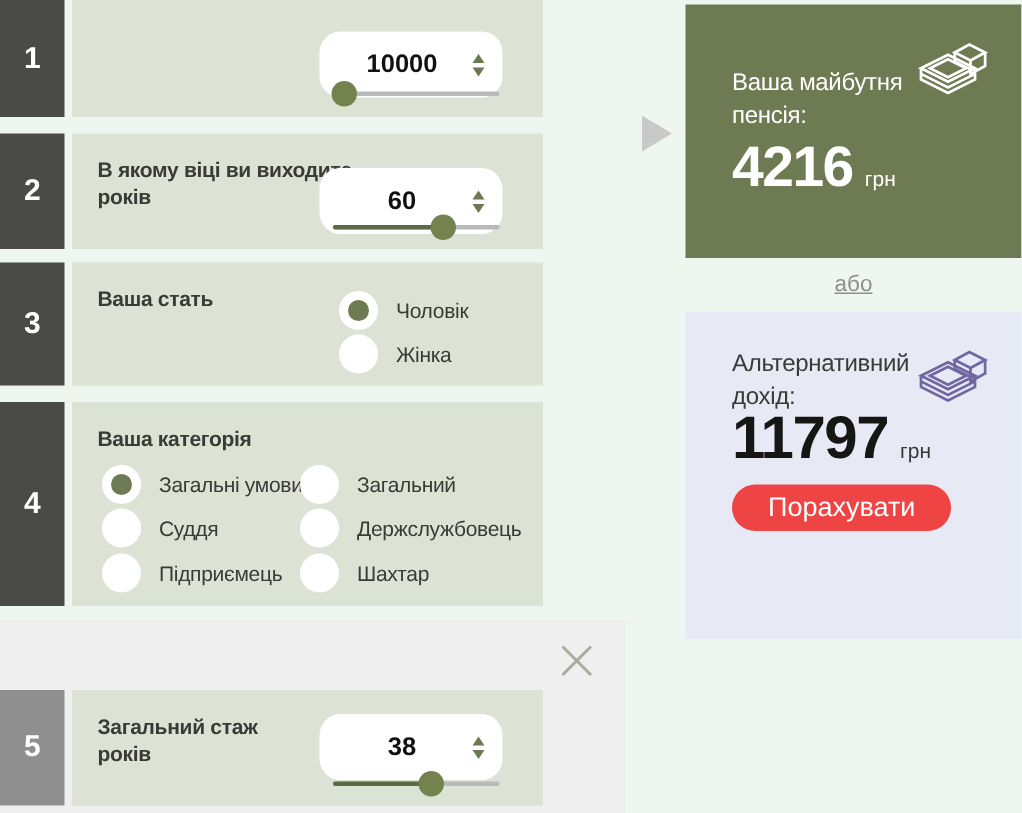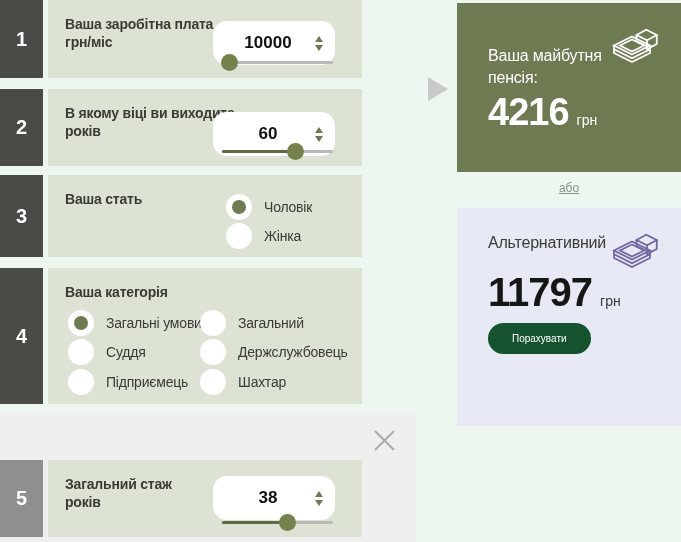--- a/index.html
+++ b/index.html
@@ -61,45 +61,41 @@
   
   .card-pension { position:absolute; left:457px; top:3px; width:224px; height:169px; background:#6e7a52; color:#fff; }
   .card-pension .ctitle { position:absolute; left:31px; top:42px; font-size:16px; line-height:1.35; letter-spacing:-0.2px; }
   .ctitle span { display:block; }
   .card-pension .cvalue { position:absolute; left:31px; top:88px; }
   .cvalue .big { font-size:38px; font-weight:700; letter-spacing:-1px;text-align:center; }
   .cvalue .unit { font-size:14px; margin-left:8px; font-weight:400; }
   .money { position:absolute; right:22px; top:22px; }
 
   .abo { position:absolute; left:457px; top:181px; width:224px; text-align:center;
-         font-size:12px; color:#8b908b;text-decoration:underline; }
+         font-size:15px; color:#8b908b;text-decoration:underline; }
 
   .card-alt { position:absolute; left:457px; top:208px; width:224px; height:218px; background:#e7e9f5; color:#3a3a37; }
   .card-alt .ctitle { position:absolute; left:31px; top:24px; font-size:16px; line-height:1.35; letter-spacing:-0.2px; }
   .card-alt .cvalue { position:absolute; left:31px; top:62px; color:#161614; }
   .card-alt .cvalue .big { font-size:40px; color:#161614; }
   .card-alt .cvalue .unit { color:#3a3a37; }
   .card-alt .money { color:#6f66a2; }
   .calc-btn { position:absolute; left:31px; top:115px; height:31px; padding:0 24px;
-              background:#14532d; color:#fff; border:none; border-radius:16px;
-              font-size:10px; font-family:"Liberation Sans", sans-serif; cursor:pointer; }
+              background:#ef4444; color:#fff; border:none; border-radius:16px;
+              font-size:18px; font-family:"Liberation Sans", sans-serif; cursor:pointer; }
 </style>
 </head>
 <body>
 
 <div id="stage">
 
   <div class="numblock s1">
       <span>1</span>
     </div>
   <div class="row s1">
-    <div class="lbl">
-      <span>Ваша заробітна плата</span>
-      <span>грн/міс</span>
-    </div>
     <div class="spinner" style="top:21px">
       <div class="val">10000</div>
       <div class="arrows">
         <div class="tri-up"></div>
         <div class="tri-down"></div>
       </div>
     </div>
     <div class="slider" style="--pos: 6%;">
       <div class="track"></div>
       <div class="fill"></div>
@@ -235,20 +231,21 @@
       <path d="M34 13 L47 6 L61 13 L48 20 Z"></path>
       <path d="M61 13 L61 25 L48 32 L48 20"></path>
       <path d="M34 13 L34 21 L48 28"></path>
       <path d="M4 27 L28 15 L52 27 L28 39 Z"></path>
       <path d="M12 27 L28 19 L44 27 L28 35 Z"></path>
       <path d="M4 27 L4 37 L28 49 L52 37 L52 27"></path>
       <path d="M4 32 L28 44 L52 32"></path>
     </svg>
     <div class="ctitle">
       <span>Альтернативний</span>
+      <span>дохід:</span>
     </div>
     <div class="cvalue">
       <span class="big">11797</span><span class="unit">грн</span>
     </div>
     <button class="calc-btn">Порахувати</button>
   </div>
 
 </div>
 
 </body></html>

